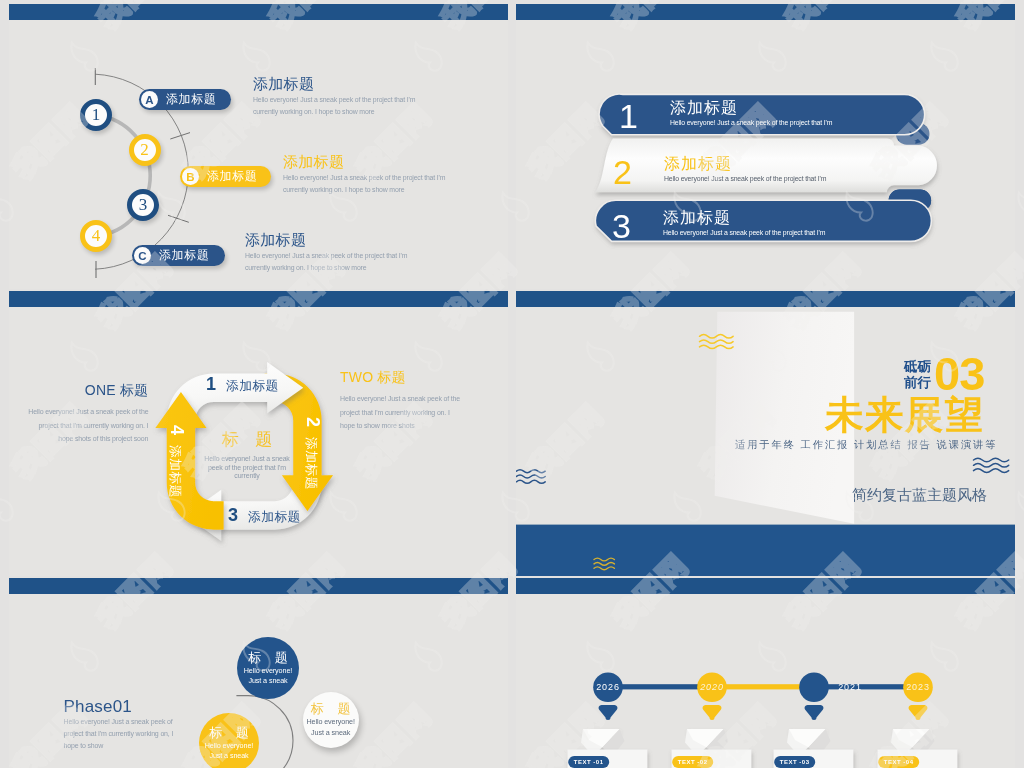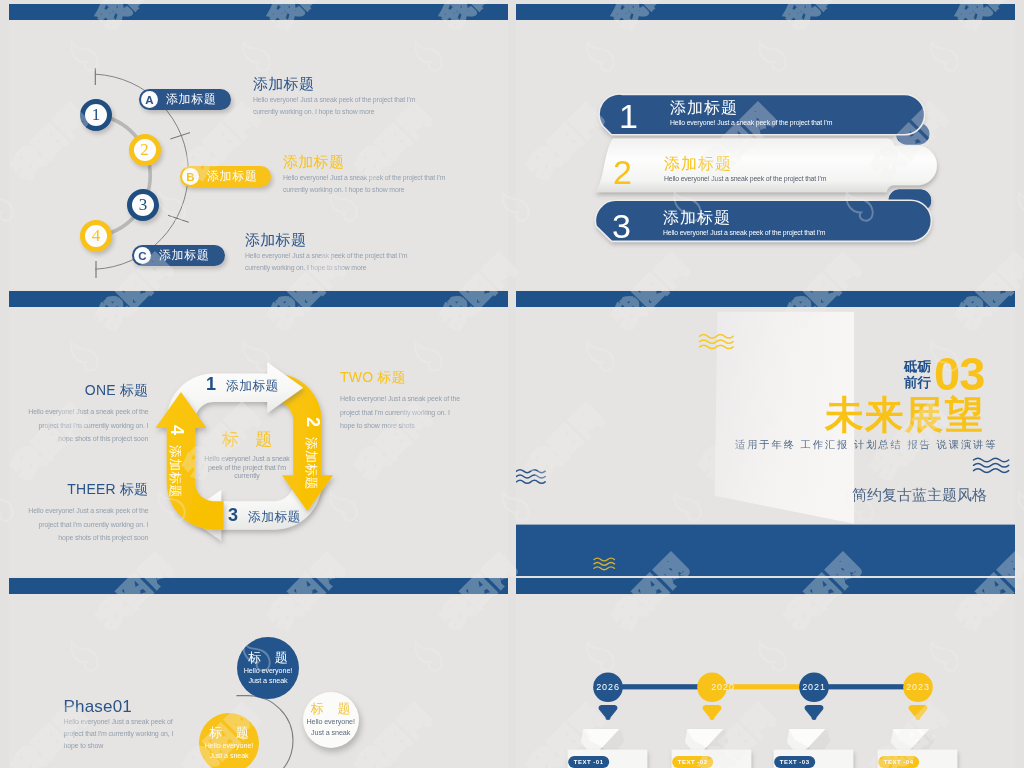--- a/index.html
+++ b/index.html
@@ -112,22 +112,22 @@
   .p5{position:absolute;left:54.5px;top:119px;}
   .p5t{font-size:17px;color:#2b5489;letter-spacing:.2px;line-height:19px;}
   .p5b{font-size:7.0px;color:#94a0af;line-height:12px;letter-spacing:-0.16px;white-space:nowrap;}
 
   
   .s6svg{position:absolute;left:0;top:0;}
   .yr{position:absolute;width:30px;text-align:center;font-size:9px;color:#fff;
       letter-spacing:.9px;line-height:10px;}
   .yr.d{color:#fdf3d6;}
   .yr1{left:77px;top:104px;}
-  .yr2{left:192px;top:104px;}
-  .yr3{left:283px;top:104px;}
+  .yr2{left:181px;top:104px;font-style:italic;}
+  .yr3{left:283px;top:104px;padding-left:36px;}
   .yr4{left:387px;top:104px;}
   .tg{position:absolute;width:41px;text-align:center;font-size:6px;color:#fff;
       letter-spacing:.5px;line-height:12px;font-weight:700;}
   .tg1{left:52.2px;top:178px;}
   .tg2{left:156.2px;top:178px;}
   .tg3{left:258.2px;top:178px;}
   .tg4{left:362.2px;top:178px;}
 </style>
 </head>
 <body>
@@ -315,26 +315,20 @@
       <div class="t3h blue">ONE 标题</div>
       <div class="t3b">Hello everyone! Just a sneak peek of the</div>
       <div class="t3b">project that I'm currently working on. I</div>
       <div class="t3b">hope shots of this project soon</div>
     </div>
     <div class="t3 t3b2">
       <div class="t3h yellow">TWO 标题</div>
       <div class="t3b">Hello everyone! Just a sneak peek of the</div>
       <div class="t3b">project that I'm currently working on. I</div>
       <div class="t3b">hope to show more shots</div>
-    </div>
-    <div class="t3 t3c">
-      <div class="t3h blue">THEER 标题</div>
-      <div class="t3b">Hello everyone! Just a sneak peek of the</div>
-      <div class="t3b">project that I'm currently working on. I</div>
-      <div class="t3b">hope shots of this project soon</div>
     </div>
   </div>
 
   <div class="slide s4">
     <div class="bar"></div>
     <svg class="s4svg" width="499" height="285" viewBox="0 0 499 285">
       <defs>
         <linearGradient id="panelg" x1="0" y1="0" x2="1" y2="0.2">
           <stop offset="0%" stop-color="#eceaea"></stop>
           <stop offset="55%" stop-color="#f4f3f2"></stop>

